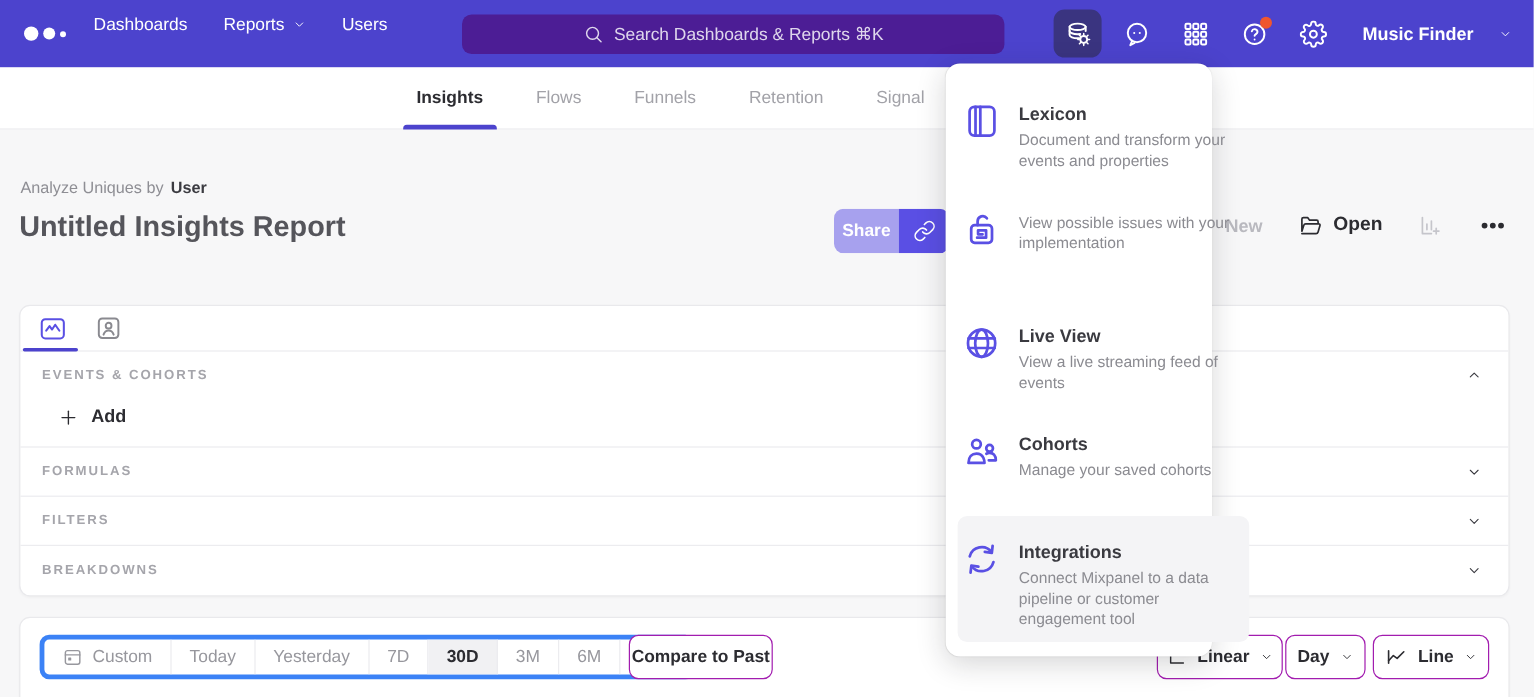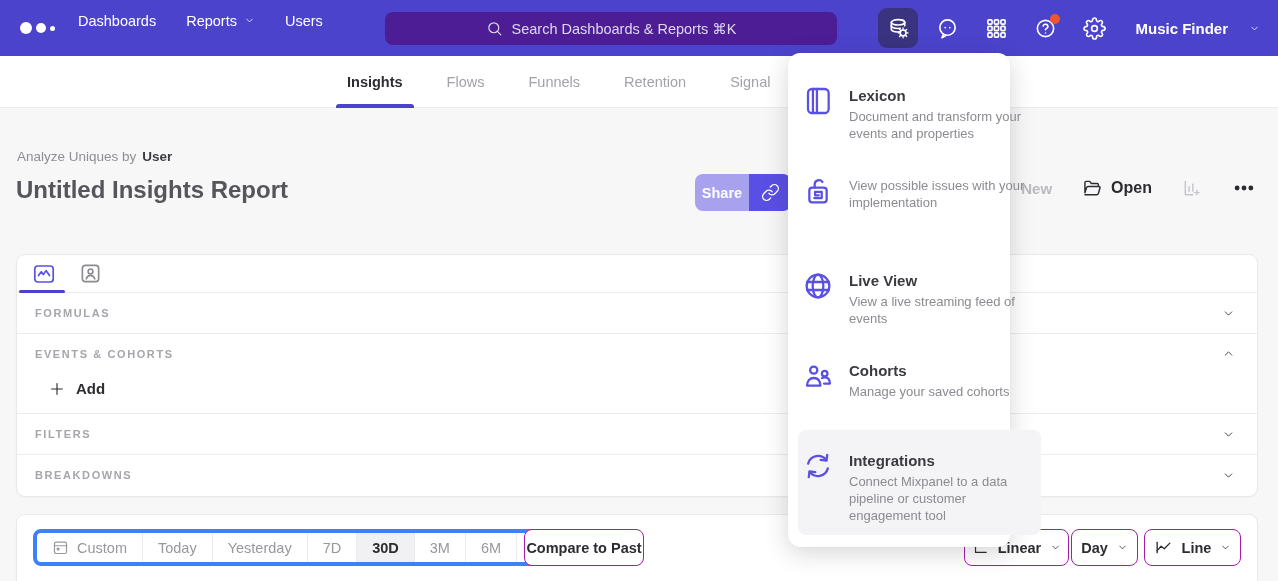--- a/index.html
+++ b/index.html
@@ -245,39 +245,39 @@
     </div>
     <div class="icon-tab inactive">
       <svg width="23" height="23" viewBox="0 0 24 24" stroke-width="1.8">
         <rect x="3.5" y="3.5" width="17" height="17" rx="3"></rect>
         <circle cx="12" cy="9.8" r="2.5"></circle>
         <path d="M7.6 17.6c.8-2.4 2.4-3.6 4.4-3.6s3.6 1.2 4.4 3.6"></path>
       </svg>
     </div>
   </div>
 
-  <div class="section collapsed">
-    <div class="section-label">FORMULAS</div>
-    <svg class="chev chev-mid" width="13" height="13" viewBox="0 0 24 24" stroke-width="2.6">
-        <polyline points="6 9 12 15 18 9"></polyline>
-      </svg>
-  </div>
-
   <div class="section" style="height:80px;">
     <div class="section-label">EVENTS &amp; COHORTS</div>
     <svg class="chev chev-top" width="13" height="13" viewBox="0 0 24 24" stroke-width="2.6">
         <polyline points="6 15 12 9 18 15"></polyline>
       </svg>
     <div class="add-row">
       <svg width="16" height="16" viewBox="0 0 24 24" stroke-width="2.2">
           <line x1="12" y1="4" x2="12" y2="20"></line>
           <line x1="4" y1="12" x2="20" y2="12"></line>
         </svg>
       <span>Add</span>
     </div>
+  </div>
+
+  <div class="section collapsed">
+    <div class="section-label">FORMULAS</div>
+    <svg class="chev chev-mid" width="13" height="13" viewBox="0 0 24 24" stroke-width="2.6">
+        <polyline points="6 9 12 15 18 9"></polyline>
+      </svg>
   </div>
   <div class="section collapsed">
     <div class="section-label">FILTERS</div>
     <svg class="chev chev-mid" width="13" height="13" viewBox="0 0 24 24" stroke-width="2.6">
         <polyline points="6 9 12 15 18 9"></polyline>
       </svg>
   </div>
   <div class="section collapsed">
     <div class="section-label">BREAKDOWNS</div>
     <svg class="chev chev-mid" width="13" height="13" viewBox="0 0 24 24" stroke-width="2.6">

